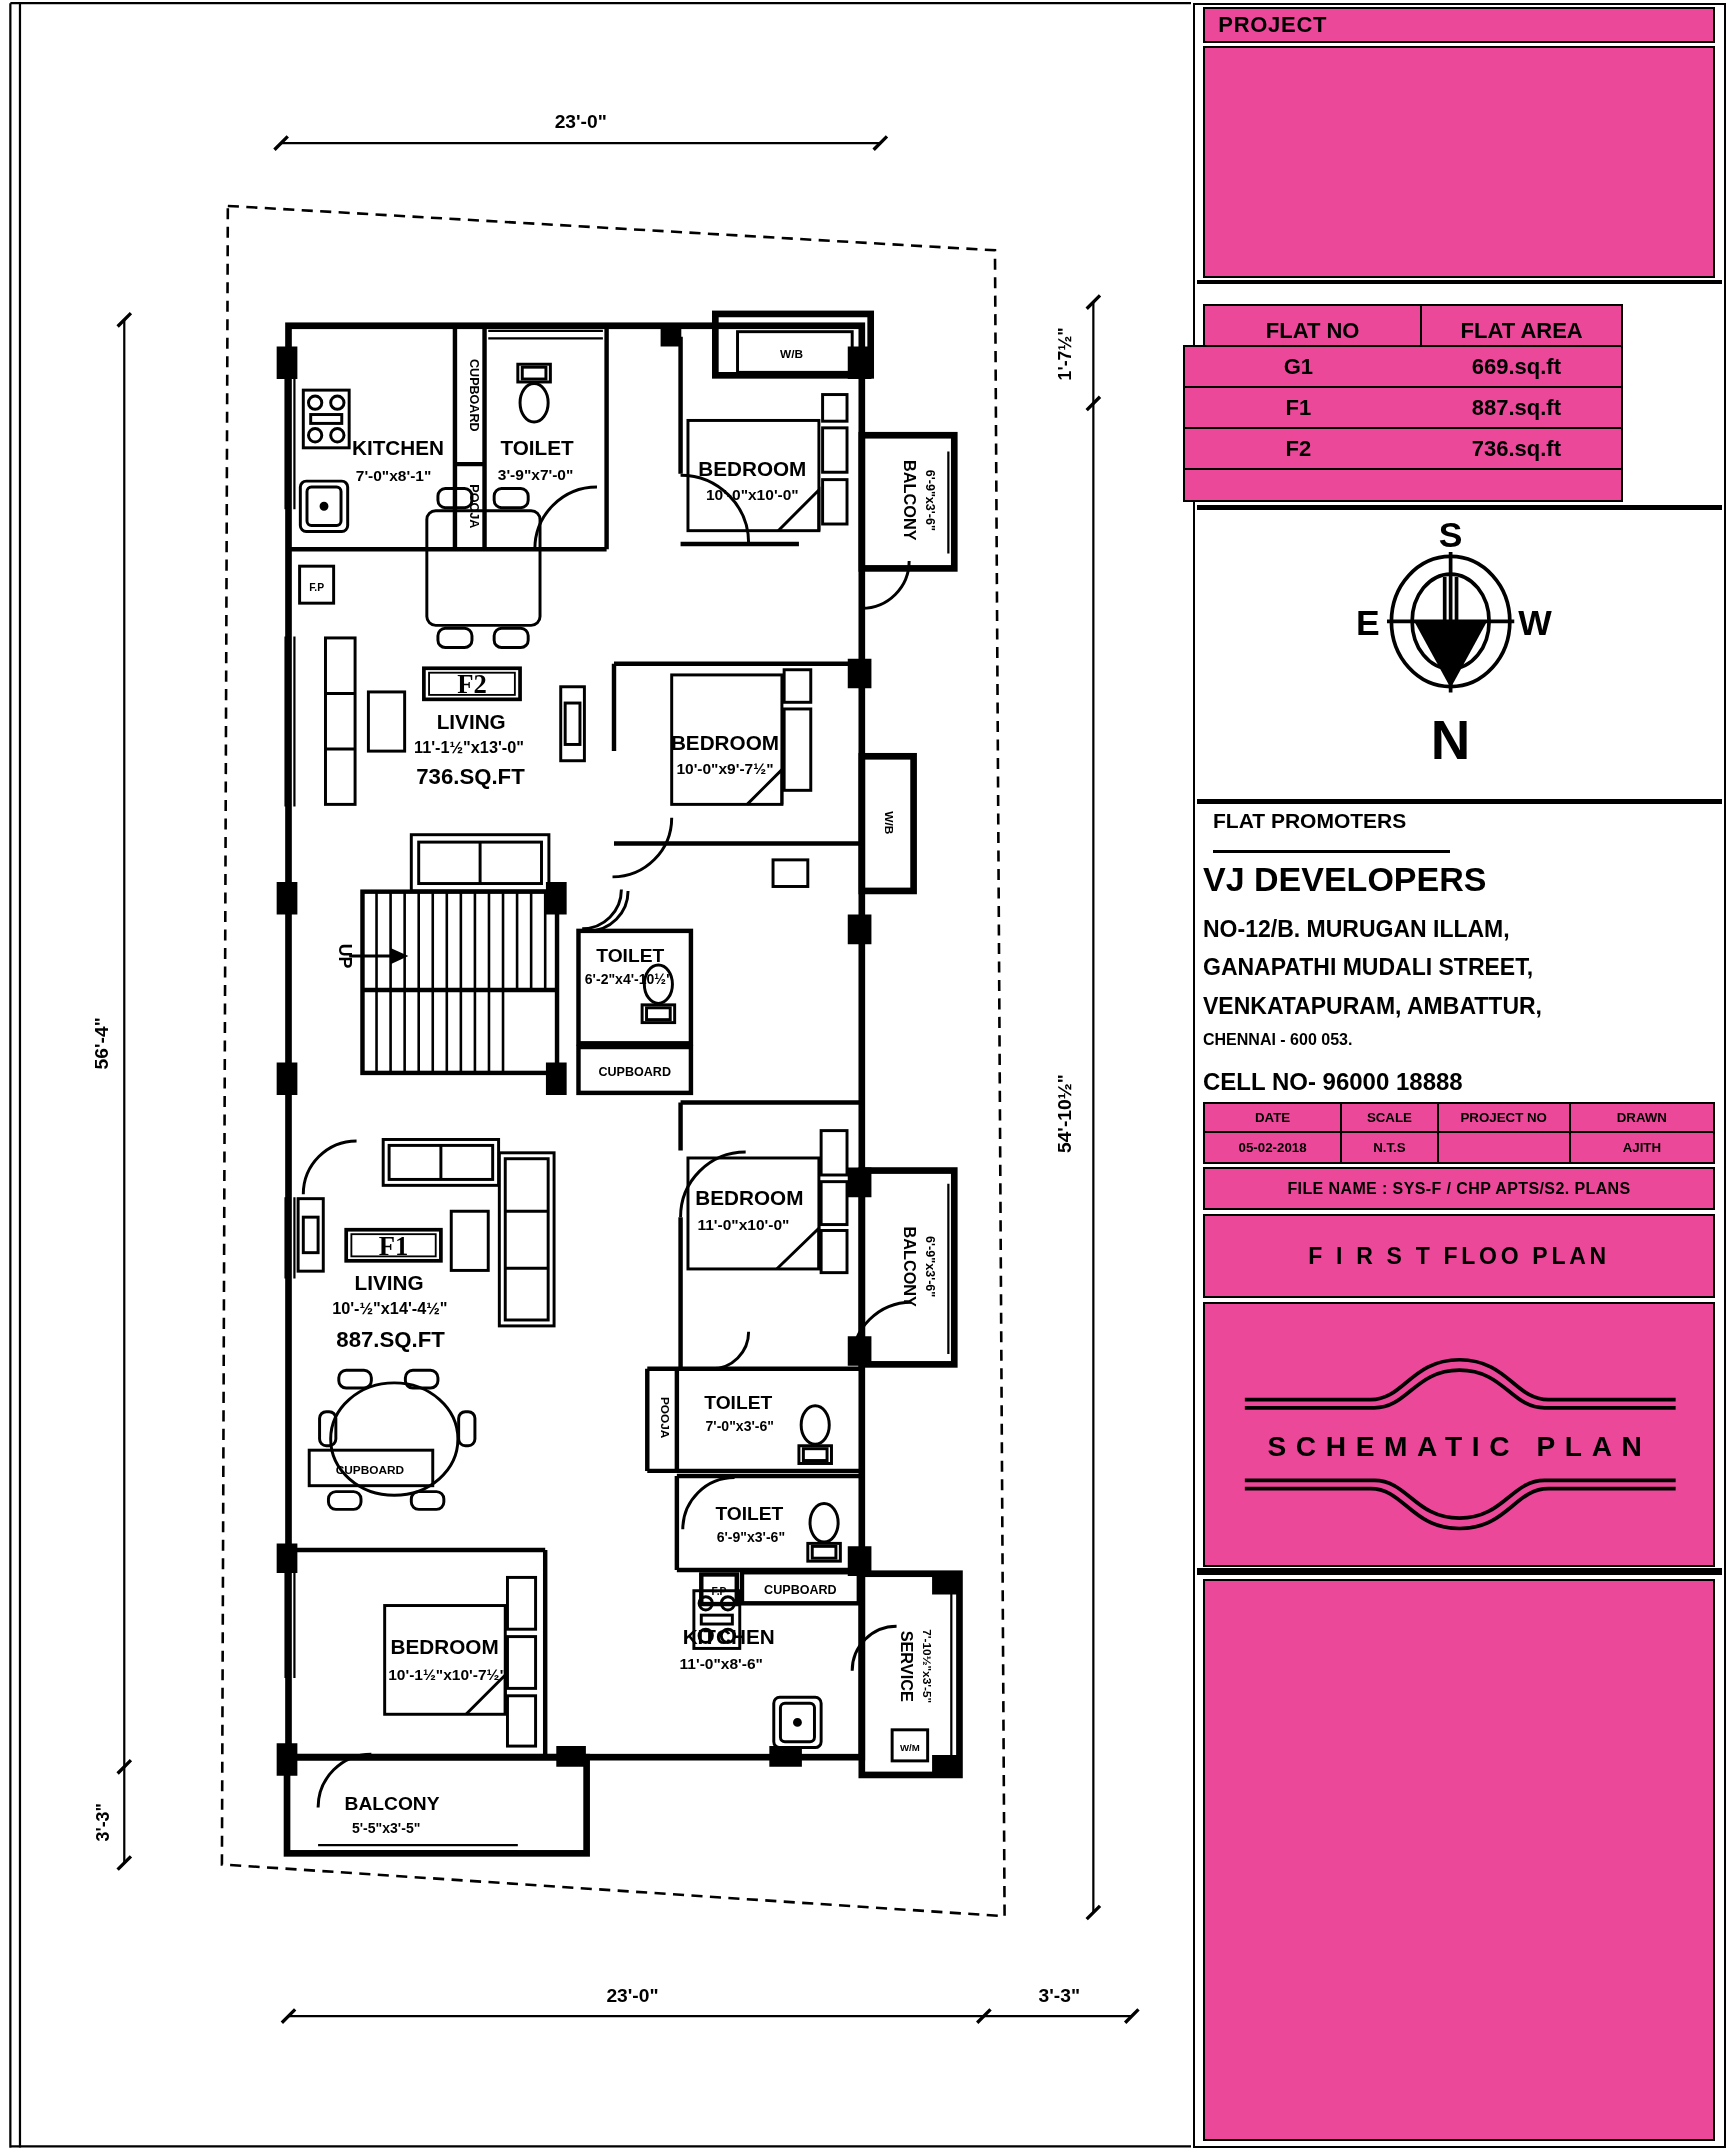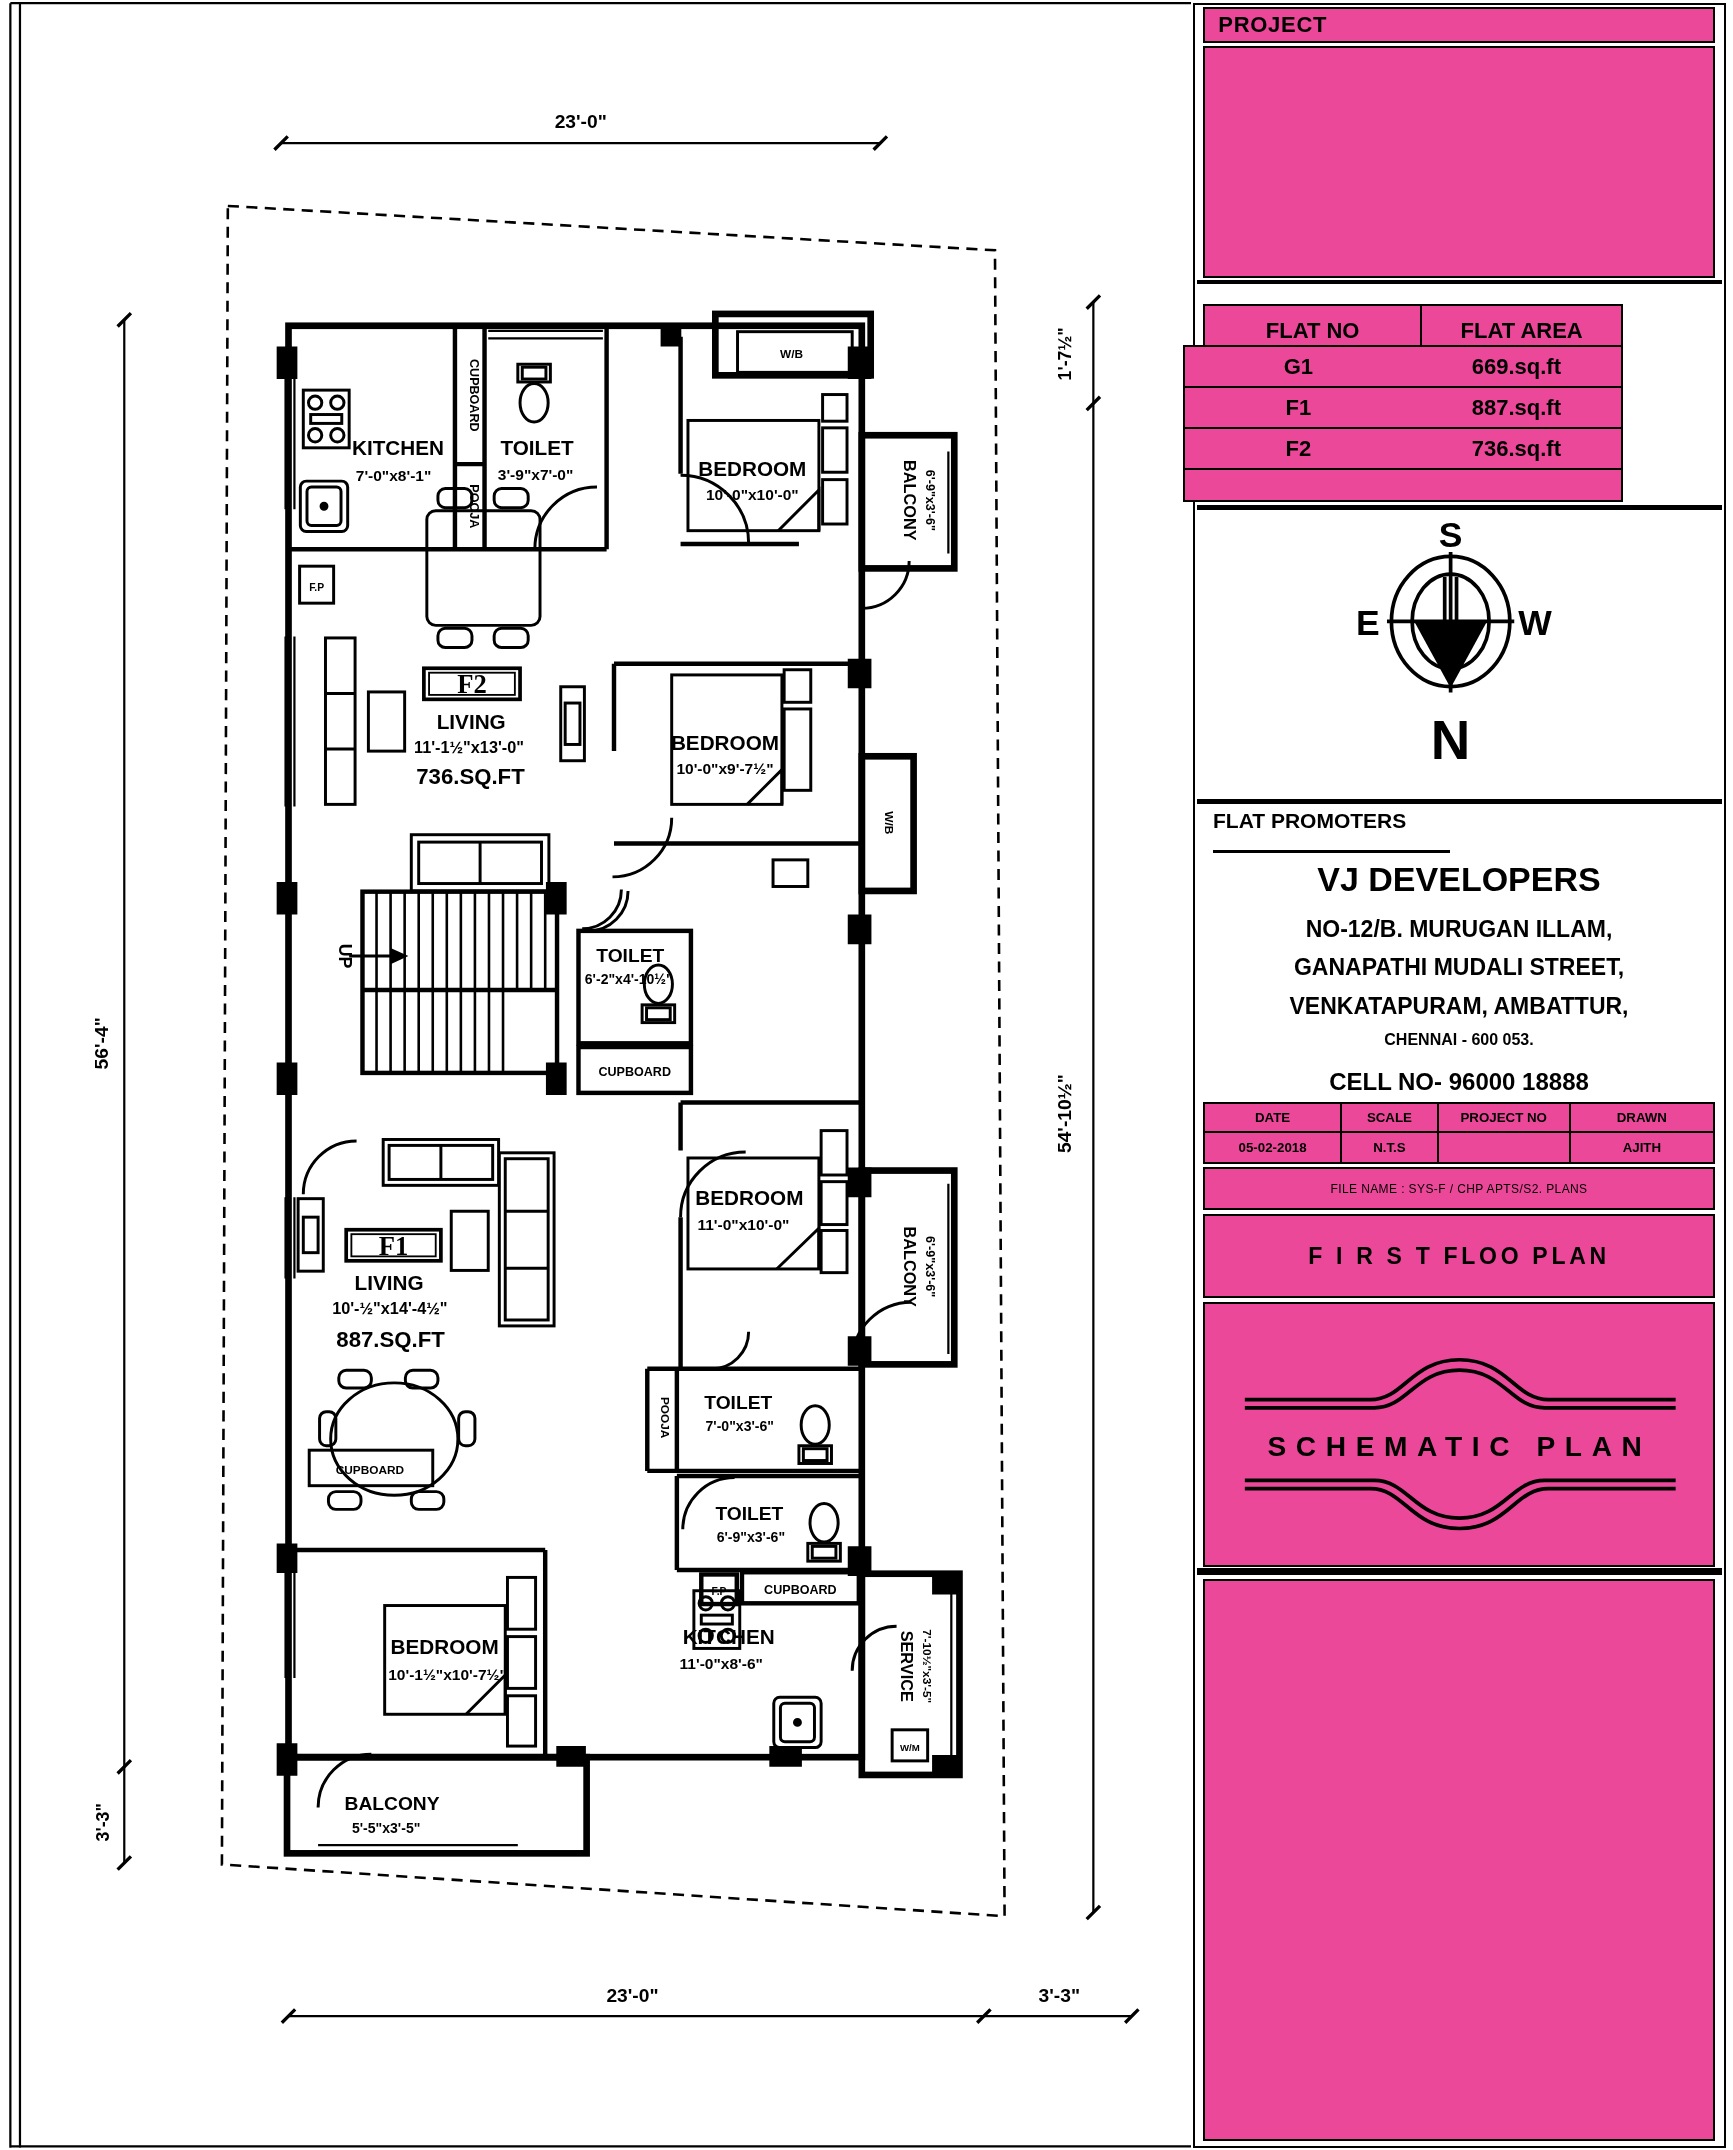--- a/index.html
+++ b/index.html
@@ -9,21 +9,21 @@
   .tb-box{position:absolute;border:2.2px solid #000;background:#ec4899;box-sizing:border-box}
   .hbar{position:absolute;background:#000}
   .ctr{display:flex;align-items:center;justify-content:center;text-align:center}
   svg text{font-family:"Liberation Sans",sans-serif;font-weight:bold;fill:#000}
   svg text.serif{font-family:"Liberation Serif",serif}
   #plan-svg{position:absolute;left:0;top:0}
   .meta-grid{display:grid;grid-template-columns:27% 19% 26% 28%;grid-template-rows:50% 50%;width:100%;height:100%}
   .meta-grid>div{border-right:2.2px solid #000;border-bottom:2.2px solid #000;display:flex;align-items:center;justify-content:center;font-weight:bold;font-size:13.3px}
   .meta-grid>div:nth-child(4n){border-right:none}
   .meta-grid>div:nth-child(n+5){border-bottom:none}
-  .addr{position:absolute;left:1203px;width:512px;text-align:center;font-weight:bold}
+  .addr{position:absolute;left:1203px;width:512px;font-weight:bold}
 </style>
 </head>
 <body>
 
 <div id="sheet">
 
   <svg id="plan-svg" width="1191" height="2151" viewBox="0 0 1610 2907">
 
     <path d="M14 4V2903M27 4V2903M14 4H1610M14 2901H1610" stroke="#000" stroke-width="3" fill="none"></path>
 
@@ -294,21 +294,21 @@
       <div>SCALE</div>
       <div>PROJECT NO</div>
       <div>DRAWN</div>
       <div>05-02-2018</div>
       <div>N.T.S</div>
       <div></div>
       <div>AJITH</div>
     </div>
   </div>
 
-  <div class="tb-box ctr" style="left:1203px;top:1167px;width:512px;height:43px;font-size:12px;font-weight:normal;letter-spacing:0.4px">FILE NAME : SYS-F / CHP APTS/S2. PLANS</div>
+  <div class="tb-box ctr" style="left:1203px;top:1167px;width:512px;height:43px;font-size:16px;font-weight:bold;letter-spacing:0.4px">FILE NAME : SYS-F / CHP APTS/S2. PLANS</div>
 
   <div class="tb-box ctr" style="left:1203px;top:1214px;width:512px;height:84px;font-size:23px;font-weight:bold;letter-spacing:3.7px">F I R S T FLOO PLAN</div>
 
   <div class="tb-box" style="left:1203px;top:1302px;width:512px;height:265px"></div>
   <svg class="abs" style="left:1193px;top:1302px" width="533" height="265" viewBox="0 0 720 358">
     <g stroke="#000" stroke-width="5" fill="none">
       <path d="M70 132H240C285 132 295 78 360 78C425 78 435 132 480 132H652"></path>
       <path d="M70 143H245C290 143 300 92 360 92C420 92 430 143 475 143H652"></path>
       <path d="M70 252H240C285 252 295 306 360 306C425 306 435 252 480 252H652"></path>
       <path d="M70 241H245C290 241 300 292 360 292C420 292 430 241 475 241H652"></path>

